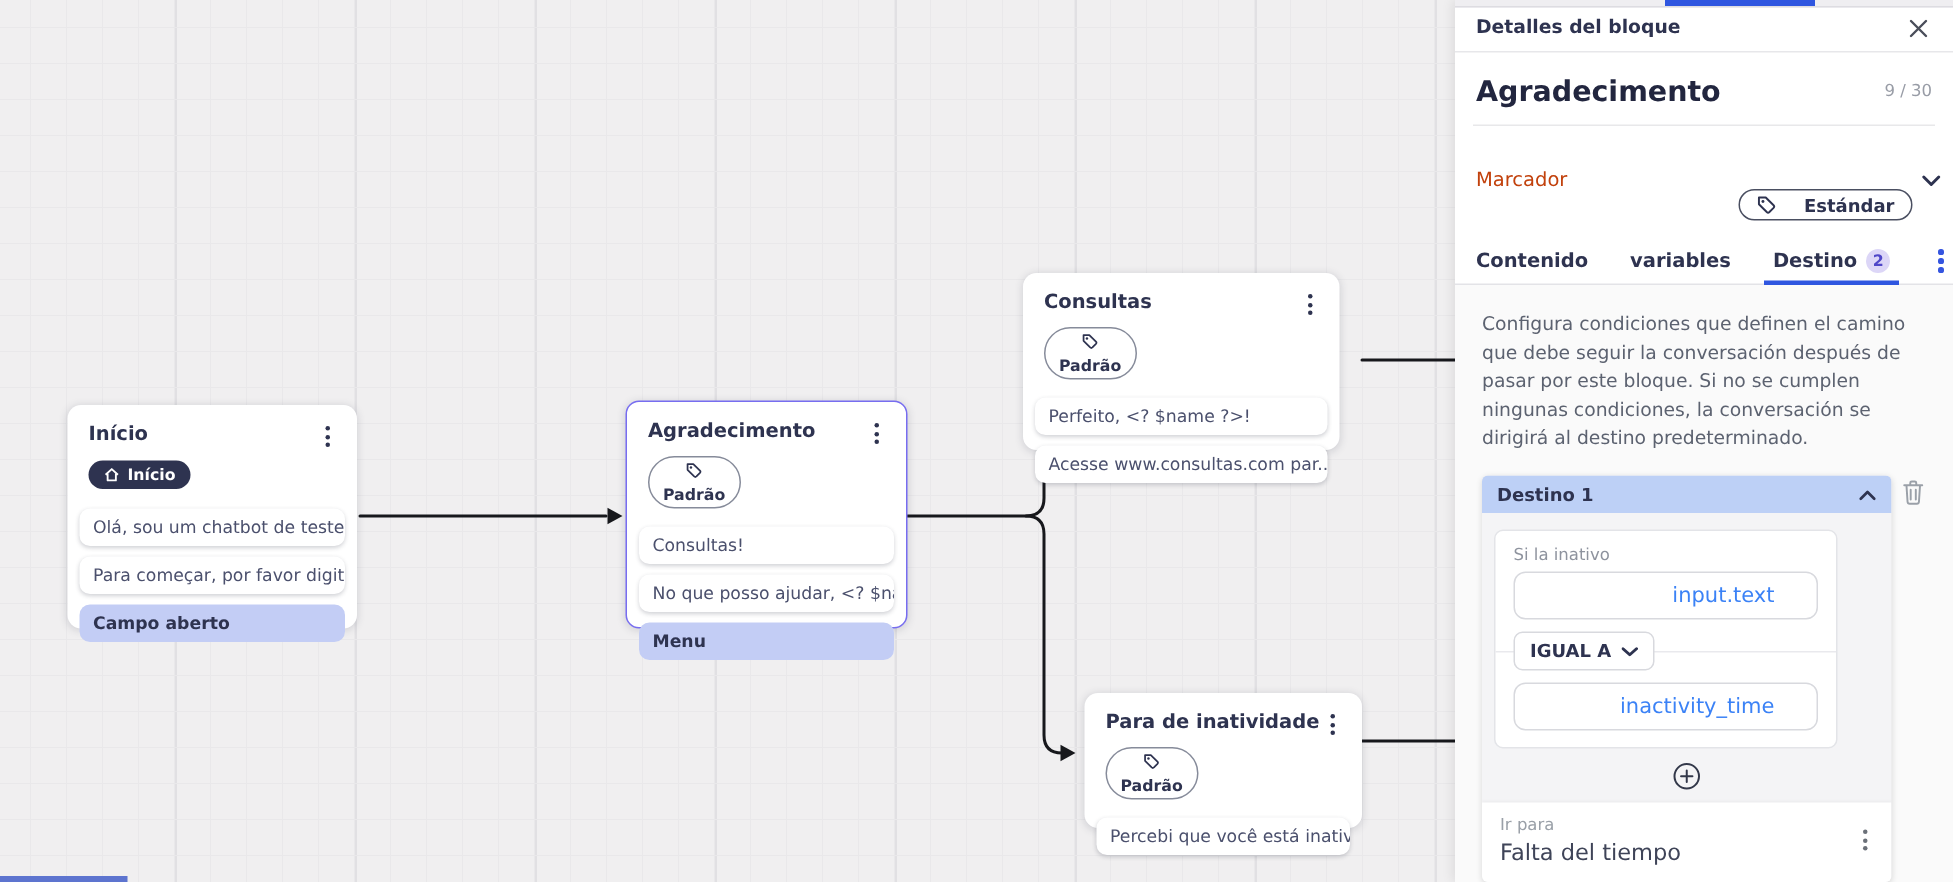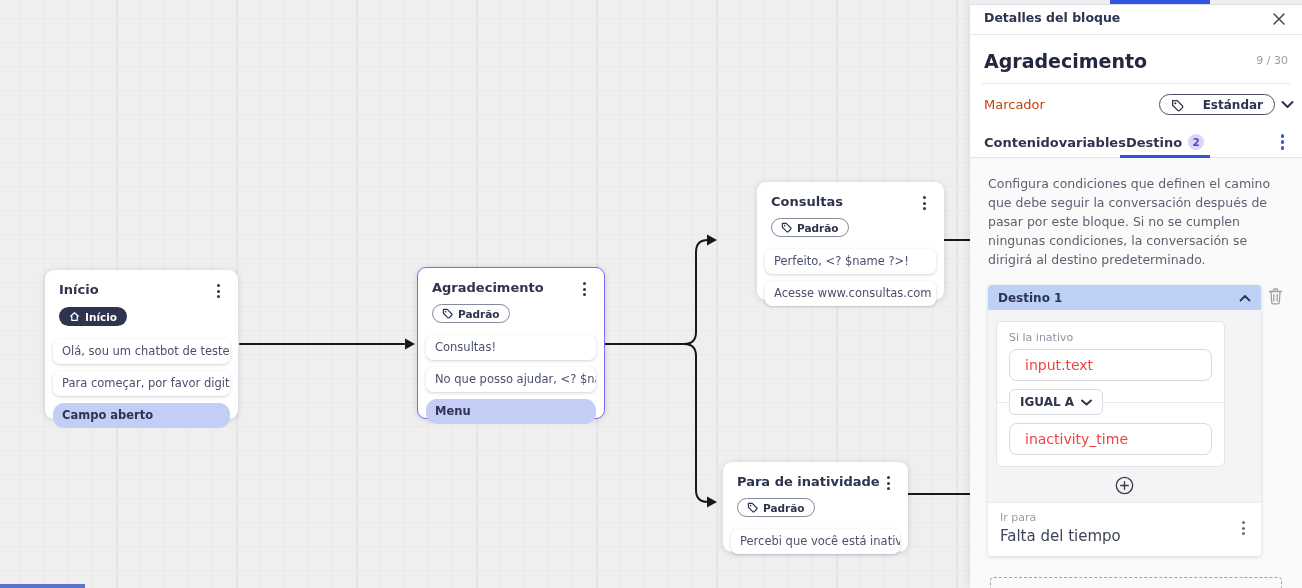--- a/index.html
+++ b/index.html
@@ -27,53 +27,53 @@
   .node-head { display:flex; justify-content:space-between; align-items:flex-start; padding:0 6px; }
   .node-title { font-size:13px; font-weight:bold; color:#2e3350; }
   .kebab { display:flex; flex-direction:column; gap:2.5px; padding:2px 4px; cursor:pointer; }
   .kebab i { width:3px; height:3px; border-radius:50%; background:#2e3350; }
   .kebab.blue i { background:#3555e0; width:3.5px; height:3.5px; }
   .kebab.gray i { background:#6b7078; gap:3px; }
   .badge-dark { display:inline-flex; align-items:center; gap:5px; background:#2e3350; color:#fff;
     font-size:10.5px; font-weight:bold; border-radius:20px; padding:3.5px 10px; margin:7px 6px 6px; }
   .pill-outline { display:inline-flex; align-items:center; gap:5px; border:1.5px solid #868b9a;
     border-radius:20px; padding:2.5px 9px; font-size:10.5px; font-weight:bold; color:#2e3350;
-    background:#fff; margin:6px 6px 5px; }
+    background:#fff; margin:6px 6px 5px;flex-direction:column; }
   .node-row { background:#fff; border-radius:7px; box-shadow:0 1px 3px rgba(45,48,70,.22);
     padding:5px 9px 6px; font-size:11.5px; color:#4b506d; margin-top:7px;
     white-space:nowrap; overflow:hidden; }
-  .node-row.hl { background:#c3cdf5; color:#2e3350; font-weight:bold; box-shadow:none;border-radius:11px; }
+  .node-row.hl { background:#c3cdf5; color:#2e3350; font-weight:bold; box-shadow:none; }
 
   #node-inicio { left:45px; top:270px; width:193px; height:149px; }
   #node-agradecimento { left:417px; top:267px; width:188px; height:152px; }
-  #node-consultas { left:757px; top:182px; width:187px; height:118px; }
+  #node-consultas { left:682px; top:182px; width:211px; height:118px; }
   #node-tempo { left:723px; top:462px; width:185px; height:90px; }
 
   
   .panel { position:absolute; top:0; right:0; width:332px; height:588px; z-index:3;
     background:#fff; box-shadow:-2px 0 7px rgba(0,0,0,.08); display:flex; flex-direction:column; }
   .topstrip { height:5px; background:#efeef1; border-bottom:1px solid #dddce1; position:relative; flex:none; }
   .topstrip .blue { position:absolute; left:140px; top:0; width:100px; height:4px; background:#2f56e0; }
   .panel-header { flex:none; display:flex; justify-content:space-between; 
     padding:5px 14px 6px; border-bottom:1px solid #e7e7ea; }
   .panel-header-title { font-size:12.5px; font-weight:bold; color:#2e3350; }
   .close-btn { cursor:pointer; display:flex; padding:2px; }
   .title-row { flex:none; display:flex; justify-content:space-between; align-items:flex-start;
     padding:15px 14px 11px; }
   .block-name { font-size:19px; font-weight:600; color:#22263f; }
   .counter { font-size:11px; color:#989ca6; padding-top:4px; }
   .h-divider { border-top:1px solid #e8e8ea; margin:0 12px; }
   .marker-row { flex:none; display:flex; align-items:center; padding:10px 8px 12px 14px; }
   .marker-label { font-size:13px; color:#c2410c; flex:1; }
-  .chip { display:inline-flex; align-items:flex-end; gap:19px; border:1.5px solid #4a4f61;
+  .chip { display:inline-flex; align-items:flex-start; gap:19px; border:1.5px solid #4a4f61;
     border-radius:20px; padding:2.5px 11px; font-size:12px; font-weight:600; color:#2e3350;
-    background:#fff; cursor:pointer; }
+    background:#fff; cursor:pointer;margin-top:32px; }
   .chip-chevron { margin-left:6px; cursor:pointer; display:flex; }
   .tabs { flex:none; display:flex; align-items:center; padding:0 14px; height:31px;
-    border-bottom:1px solid #e3e3e7; position:relative; }
+    border-bottom:1px solid #e3e3e7; gap:28px; position:relative; }
   .tab { font-size:13px; font-weight:bold; color:#2e3350; cursor:pointer; height:100%;
     display:flex; align-items:center; gap:6px; position:relative; }
   .tab.active::after { content:""; position:absolute; left:-6px; right:-6px; bottom:-1px;
     height:3px; background:#2f56e0; }
   .tab-badge { width:16px; height:16px; border-radius:50%; background:#dcd6f7; color:#4f46c8;
     font-size:10.5px; font-weight:bold; display:flex; align-items:center; justify-content:center; }
   .tabs .kebab { margin-left:auto; }
   .panel-body { flex:1; background:#fafafa; padding:16px 18px 0; overflow:hidden; }
   .desc { font-size:12.5px; line-height:19px; color:#5c6270; margin-bottom:16px; }
 
@@ -81,22 +81,22 @@
   .dest-group { width:277px; border-radius:4px; box-shadow:0 1px 4px rgba(0,0,0,.14);
     background:#f4f4f6; overflow:hidden; }
   .dest-header { background:#bdd0f6; height:25px; display:flex; align-items:center;
     justify-content:space-between; padding:0 10px; cursor:pointer; }
   .dest-header span { font-size:12px; font-weight:bold; color:#2e3350; }
   .dest-body { padding:11px 0 0; }
   .cond-card { width:229px; margin-left:8px; background:#fff; border:1px solid #e3e4e8;
     border-radius:6px; padding:9px 12px 11px; }
   .cond-label { font-size:11px; color:#8e939e; display:block; margin-bottom:5px; }
   .cond-input { width:100%; height:32px; border:1px solid #d8d9de; border-radius:8px;
-    padding:0 15px; font-size:14px; color:#ef4444; background:#fff; outline:none;
-    font-family:"DejaVu Sans","Liberation Sans",sans-serif; }
+    padding:0 28px; font-size:14px; color:#3b82f6; background:#fff; outline:none;
+    font-family:"DejaVu Sans","Liberation Sans",sans-serif;text-align:right; }
   .op-row { position:relative; margin:8px 0; height:26px; }
   .op-row::before { content:""; position:absolute; left:-12px; right:-12px; top:50%;
     border-top:1px solid #e9e9ed; }
   .op-btn { position:relative; z-index:1; height:26px; padding:0 10px; background:#fff;
     border:1px solid #d8d9de; border-radius:6px; font-size:12px; font-weight:bold; color:#2e3350;
     display:inline-flex; align-items:center; gap:7px; cursor:pointer;
     font-family:"DejaVu Sans","Liberation Sans",sans-serif; }
   .plus-row { height:36px; display:flex; align-items:center; justify-content:center; }
   .plus-btn { width:20px; height:20px; background:transparent; border:none; cursor:pointer;
     display:flex; align-items:center; justify-content:center; padding:0; }

